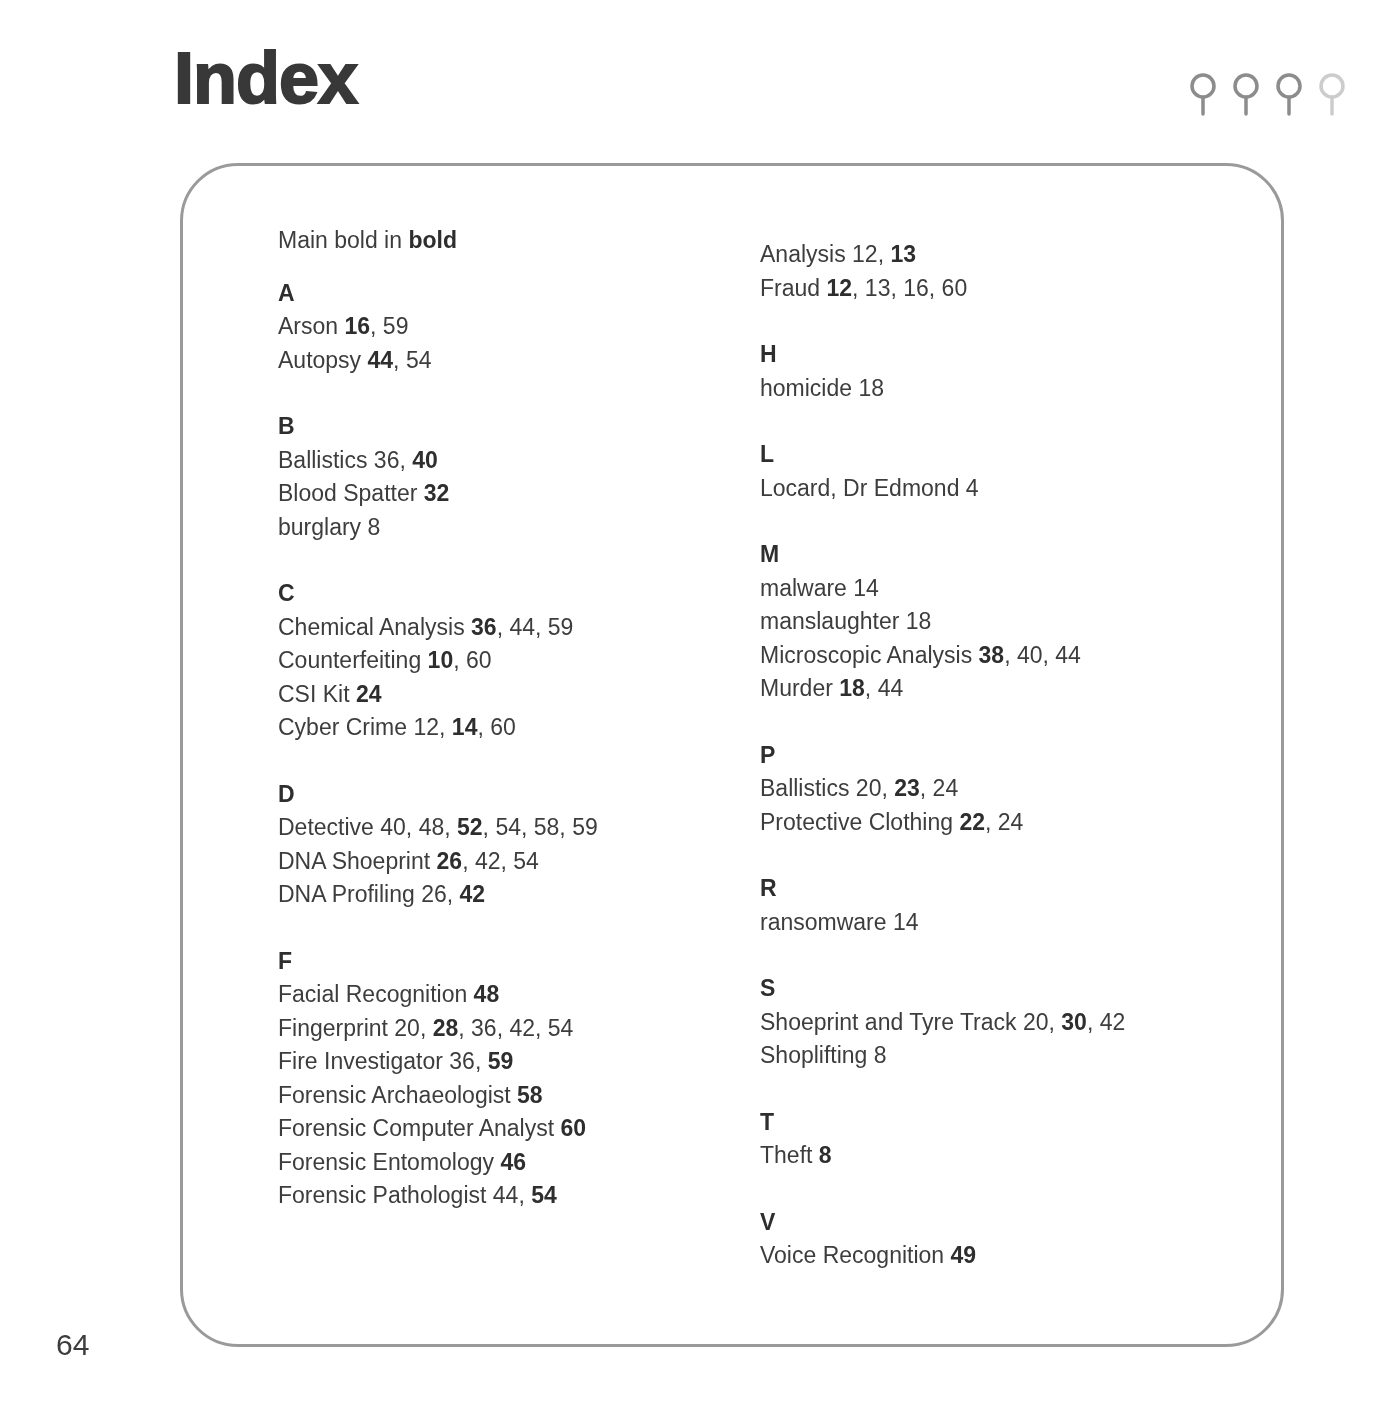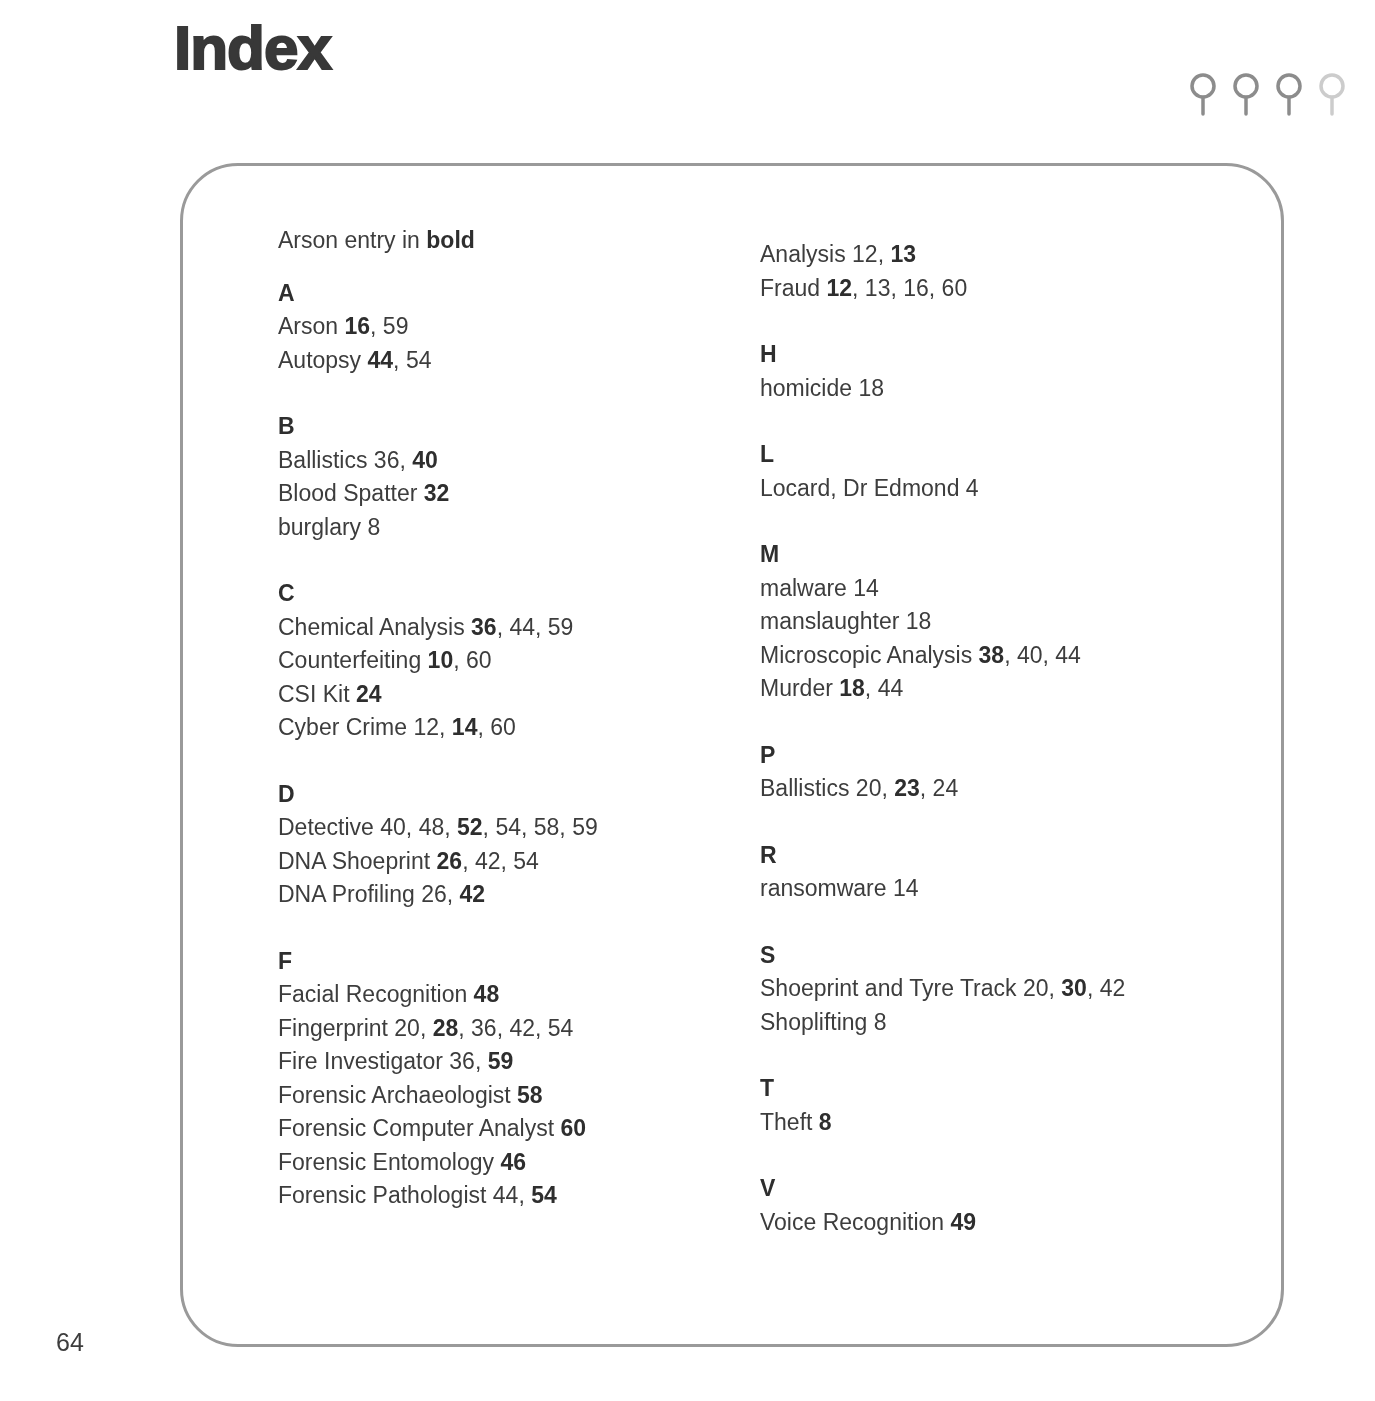--- a/index.html
+++ b/index.html
@@ -11,22 +11,22 @@
     position: relative;
     width: 1375px;
     height: 1401px;
     font-family: "Liberation Sans", sans-serif;
     color: #3d3d3d;
     overflow: hidden;
   }
   .page-title {
     position: absolute;
     left: 174px;
-    top: 12px;
-    font-size: 62px;
+    top: 37px;
+    font-size: 72px;
     font-weight: bold;
     letter-spacing: -1px;
     color: #383838;
     -webkit-text-stroke: 2px #383838;
   }
   .icons-row {
     position: absolute;
     right: 28px;
     top: 72px;
     display: flex;
@@ -62,21 +62,21 @@
   }
   .entry { white-space: nowrap; }
   .ref.bold, .bold {
     font-weight: bold;
     color: #2e2e2e;
   }
   .page-number {
     position: absolute;
     left: 56px;
     top: 1328px;
-    font-size: 25px;
+    font-size: 30px;
     color: #3d3d3d;
   }
 </style>
 </head>
 <body>
 
 <div class="page-title">Index</div>
 
 <div class="icons-row" id="icons-row">
     <svg width="30" height="50" viewBox="0 0 30 50">
@@ -92,21 +92,21 @@
       <line x1="15" y1="25.5" x2="15" y2="42" stroke="#8c8c8c" stroke-width="3.5" stroke-linecap="round"></line>
     </svg>
     <svg width="30" height="50" viewBox="0 0 30 50">
       <circle cx="15" cy="14" r="11" fill="none" stroke="#cccccc" stroke-width="3.5"></circle>
       <line x1="15" y1="25.5" x2="15" y2="42" stroke="#cccccc" stroke-width="3.5" stroke-linecap="round"></line>
     </svg>
   </div>
 
 <div class="index-box">
   <div class="col col-left" id="col-left">
-    <div class="note"><span>Arson entry in </span><span class="bold-word">bold</span></div>
+    <div class="note"><span>Main bold in </span><span class="bold-word">bold</span></div>
   <div class="group">
         <div class="letter">A</div>
         <div class="entry"><span class="term">Arson </span><span class="ref bold">16</span>, <span class="ref">59</span></div>
         <div class="entry"><span class="term">Autopsy </span><span class="ref bold">44</span>, <span class="ref">54</span></div>
       </div>
       <div class="group">
         <div class="letter">B</div>
         <div class="entry"><span class="term">Ballistics </span><span class="ref">36</span>, <span class="ref bold">40</span></div>
         <div class="entry"><span class="term">Blood Spatter </span><span class="ref bold">32</span></div>
         <div class="entry"><span class="term">burglary </span><span class="ref">8</span></div>
@@ -151,20 +151,21 @@
       <div class="group">
         <div class="letter">M</div>
         <div class="entry"><span class="term">malware </span><span class="ref">14</span></div>
         <div class="entry"><span class="term">manslaughter </span><span class="ref">18</span></div>
         <div class="entry"><span class="term">Microscopic Analysis </span><span class="ref bold">38</span>, <span class="ref">40</span>, <span class="ref">44</span></div>
         <div class="entry"><span class="term">Murder </span><span class="ref bold">18</span>, <span class="ref">44</span></div>
       </div>
       <div class="group">
         <div class="letter">P</div>
         <div class="entry"><span class="term">Ballistics </span><span class="ref">20</span>, <span class="ref bold">23</span>, <span class="ref">24</span></div>
+        <div class="entry"><span class="term">Protective Clothing </span><span class="ref bold">22</span>, <span class="ref">24</span></div>
       </div>
       <div class="group">
         <div class="letter">R</div>
         <div class="entry"><span class="term">ransomware </span><span class="ref">14</span></div>
       </div>
       <div class="group">
         <div class="letter">S</div>
         <div class="entry"><span class="term">Shoeprint and Tyre Track </span><span class="ref">20</span>, <span class="ref bold">30</span>, <span class="ref">42</span></div>
         <div class="entry"><span class="term">Shoplifting </span><span class="ref">8</span></div>
       </div>

